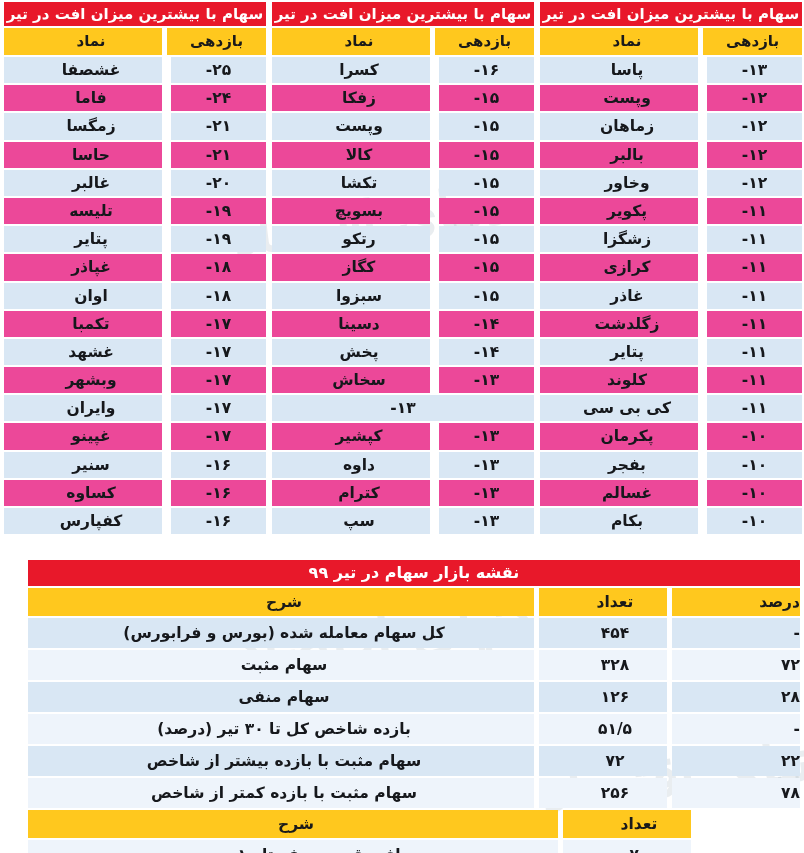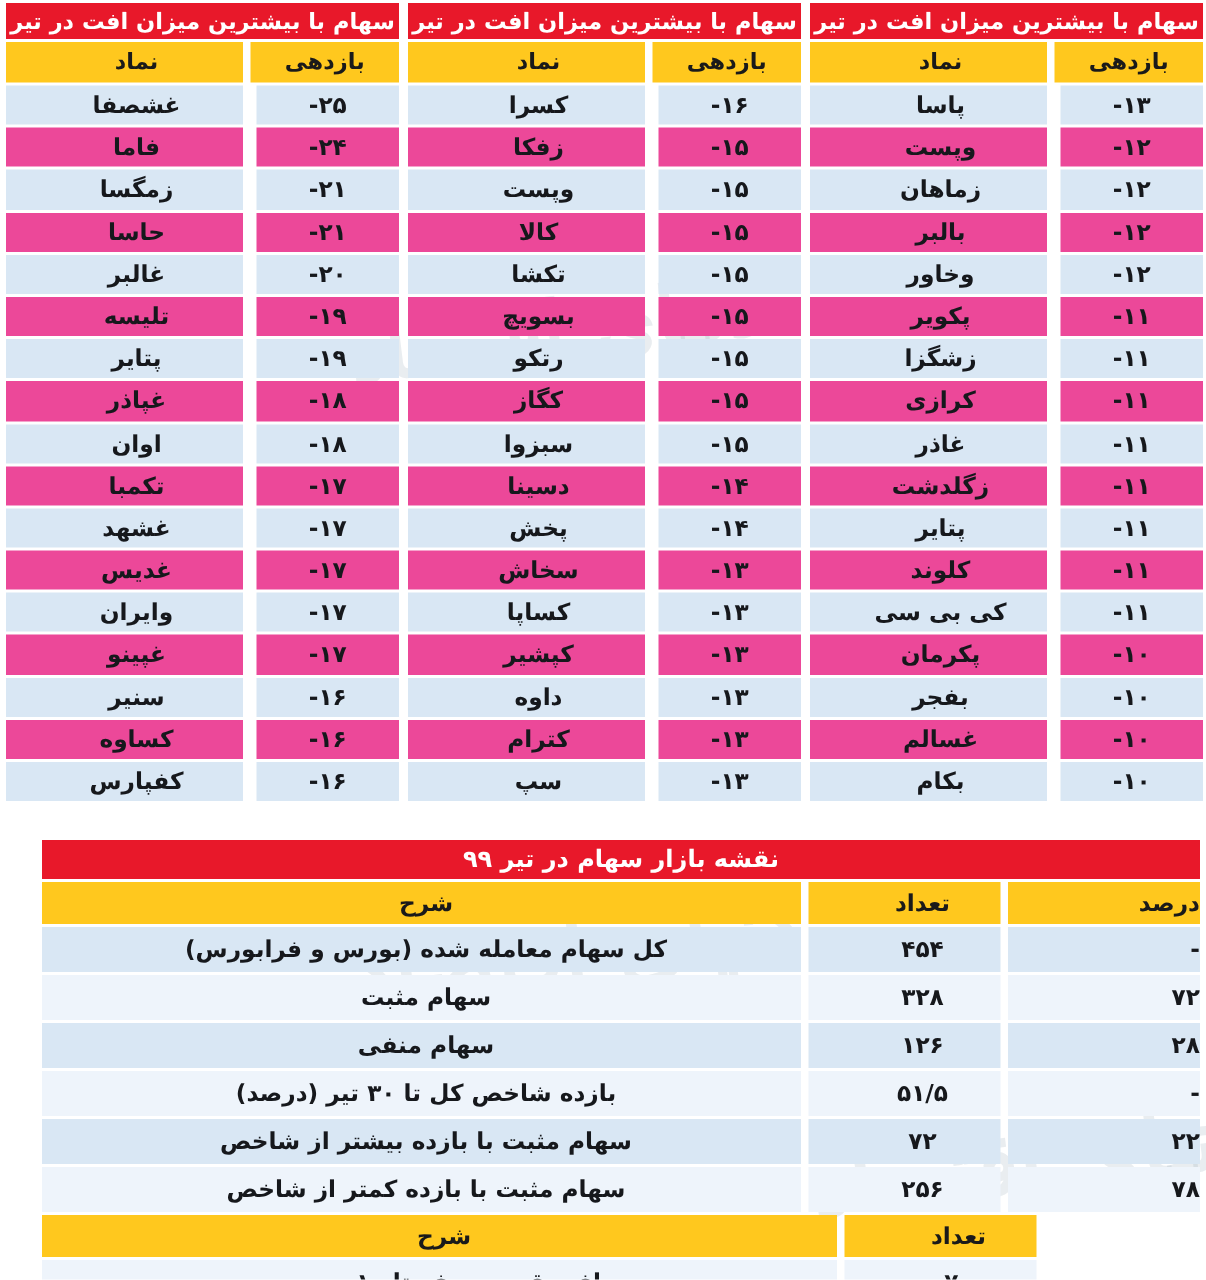--- a/index.html
+++ b/index.html
@@ -199,21 +199,21 @@
         </div>
         <div class="d-row even">
           <div class="d-cell c-sym">تکمبا</div>
           <div class="d-cell c-ret">۱۷-</div>
         </div>
         <div class="d-row odd">
           <div class="d-cell c-sym">غشهد</div>
           <div class="d-cell c-ret">۱۷-</div>
         </div>
         <div class="d-row even">
-          <div class="d-cell c-sym">غدیس</div>
+          <div class="d-cell c-sym">وبشهر</div>
           <div class="d-cell c-ret">۱۷-</div>
         </div>
         <div class="d-row odd">
           <div class="d-cell c-sym">وایران</div>
           <div class="d-cell c-ret">۱۷-</div>
         </div>
         <div class="d-row even">
           <div class="d-cell c-sym">غپینو</div>
           <div class="d-cell c-ret">۱۷-</div>
         </div>
@@ -281,21 +281,20 @@
         </div>
         <div class="d-row odd">
           <div class="d-cell c-sym">پخش</div>
           <div class="d-cell c-ret">۱۴-</div>
         </div>
         <div class="d-row even">
           <div class="d-cell c-sym">سخاش</div>
           <div class="d-cell c-ret">۱۳-</div>
         </div>
         <div class="d-row odd">
-          <div class="d-cell c-sym">کساپا</div>
           <div class="d-cell c-ret">۱۳-</div>
         </div>
         <div class="d-row even">
           <div class="d-cell c-sym">کپشیر</div>
           <div class="d-cell c-ret">۱۳-</div>
         </div>
         <div class="d-row odd">
           <div class="d-cell c-sym">داوه</div>
           <div class="d-cell c-ret">۱۳-</div>
         </div>

